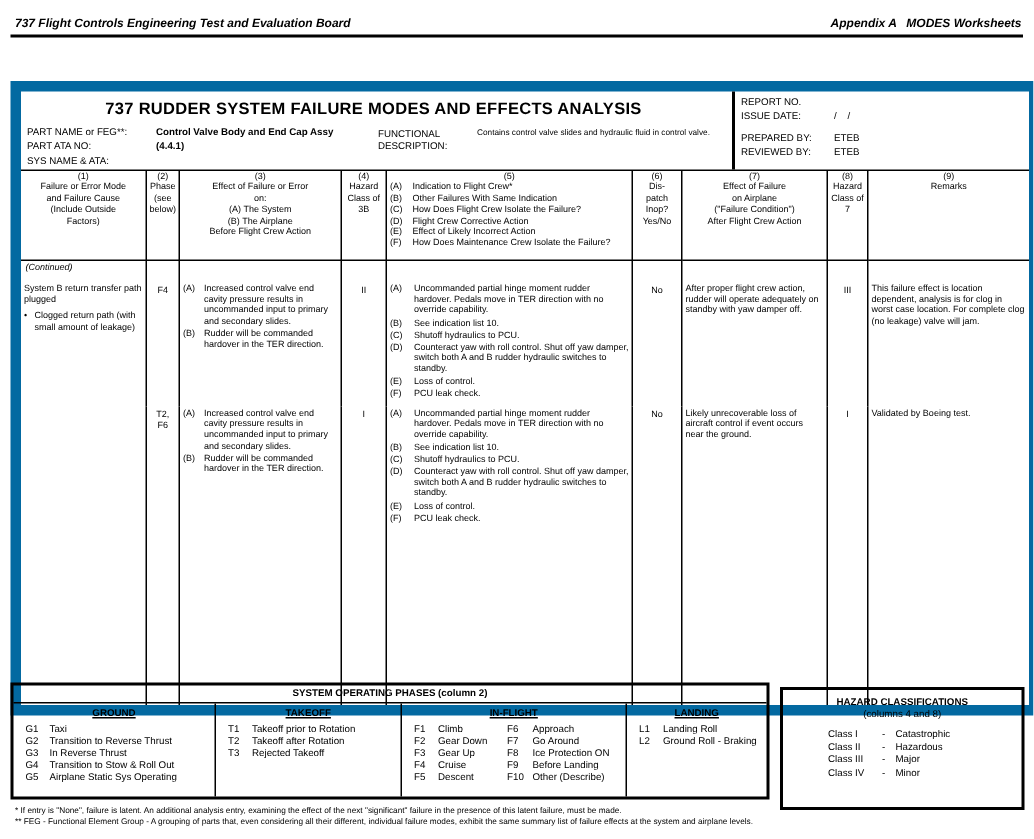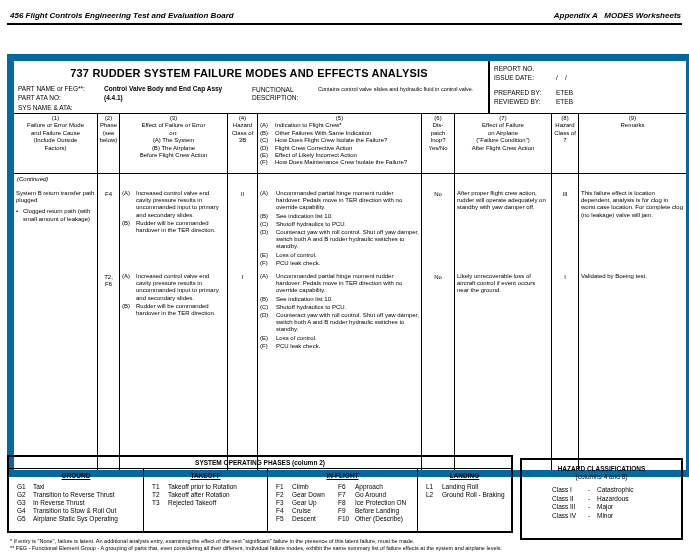--- a/index.html
+++ b/index.html
@@ -90,21 +90,21 @@
   
   .fn{position:absolute;left:10px;font-size:5.5px;line-height:6.5px;color:#000;}
   .fn1{top:538px;}
   .fn2{top:545px;}
 </style>
 </head>
 <body>
 
 <div class="canvas">
 
-  <div class="pg-hdr-left">456 Flight Controls Engineering Test and Evaluation Board</div>
+  <div class="pg-hdr-left">737 Flight Controls Engineering Test and Evaluation Board</div>
   <div class="pg-hdr-right prespace">Appendix A   MODES Worksheets</div>
   <div class="pg-hdr-rule"></div>
 
   <div class="main-table">
 
     <div class="title-zone">
       <div class="main-title">737 RUDDER SYSTEM FAILURE MODES AND EFFECTS ANALYSIS</div>
       <span class="tz-lbl lbl-partname">PART NAME or FEG**:</span>
       <span class="tz-val val-partname">Control Valve Body and End Cap Assy</span>
       <span class="tz-lbl lbl-ata">PART ATA NO:</span>

